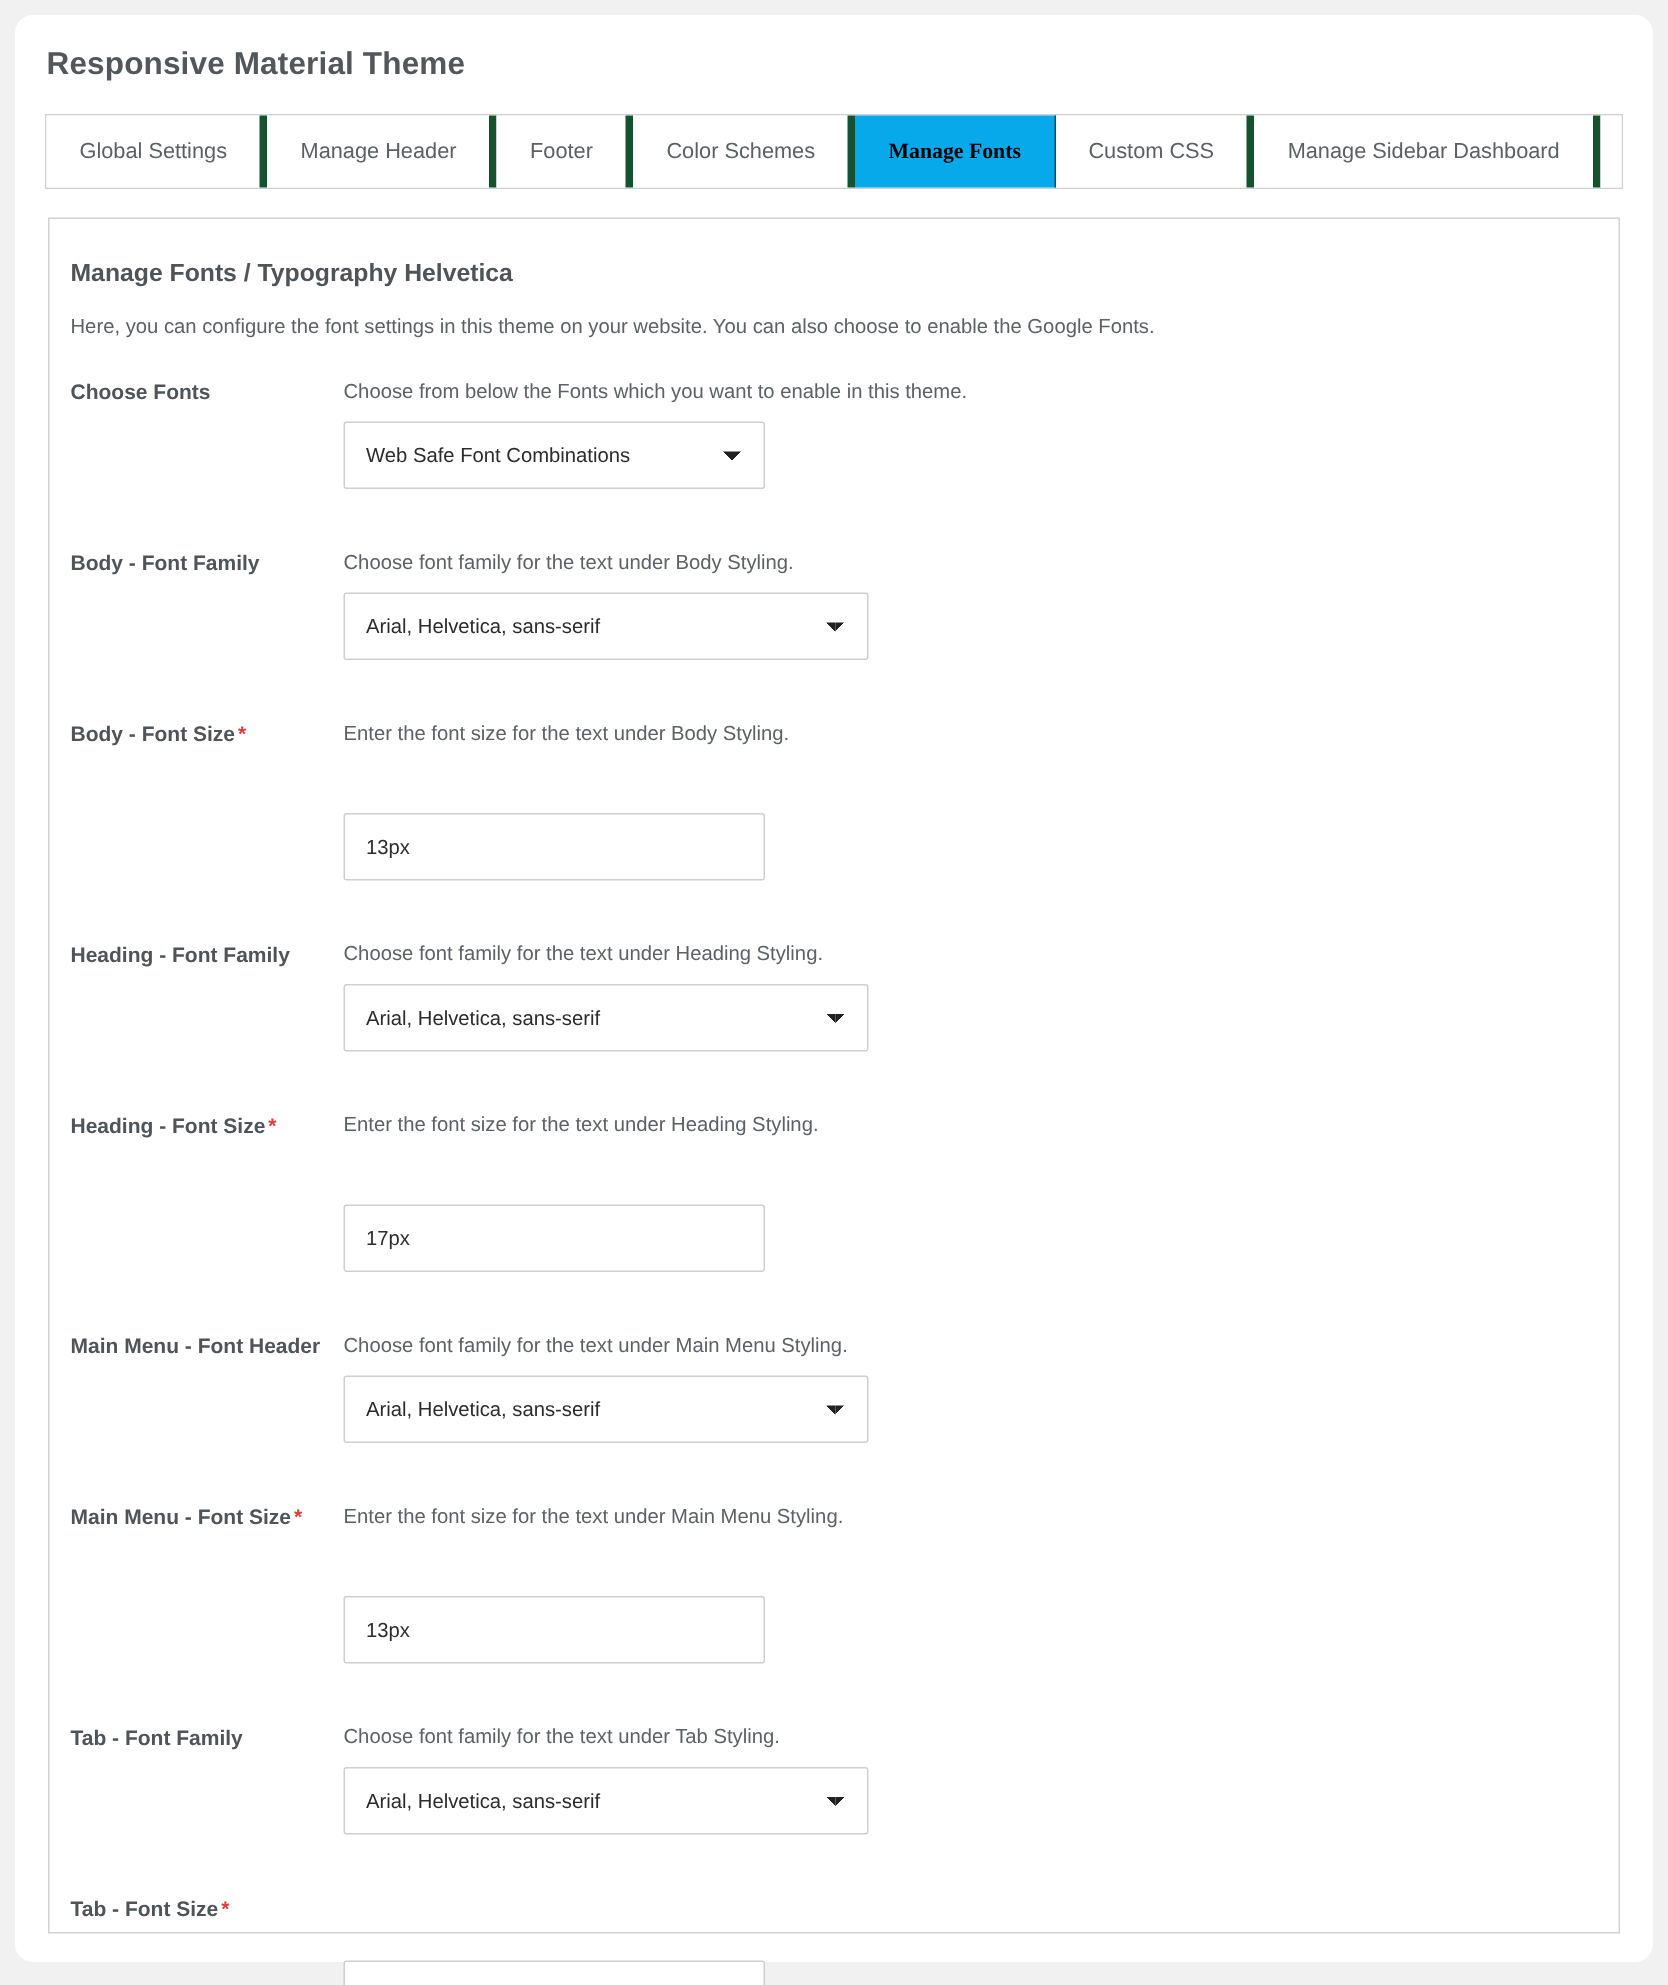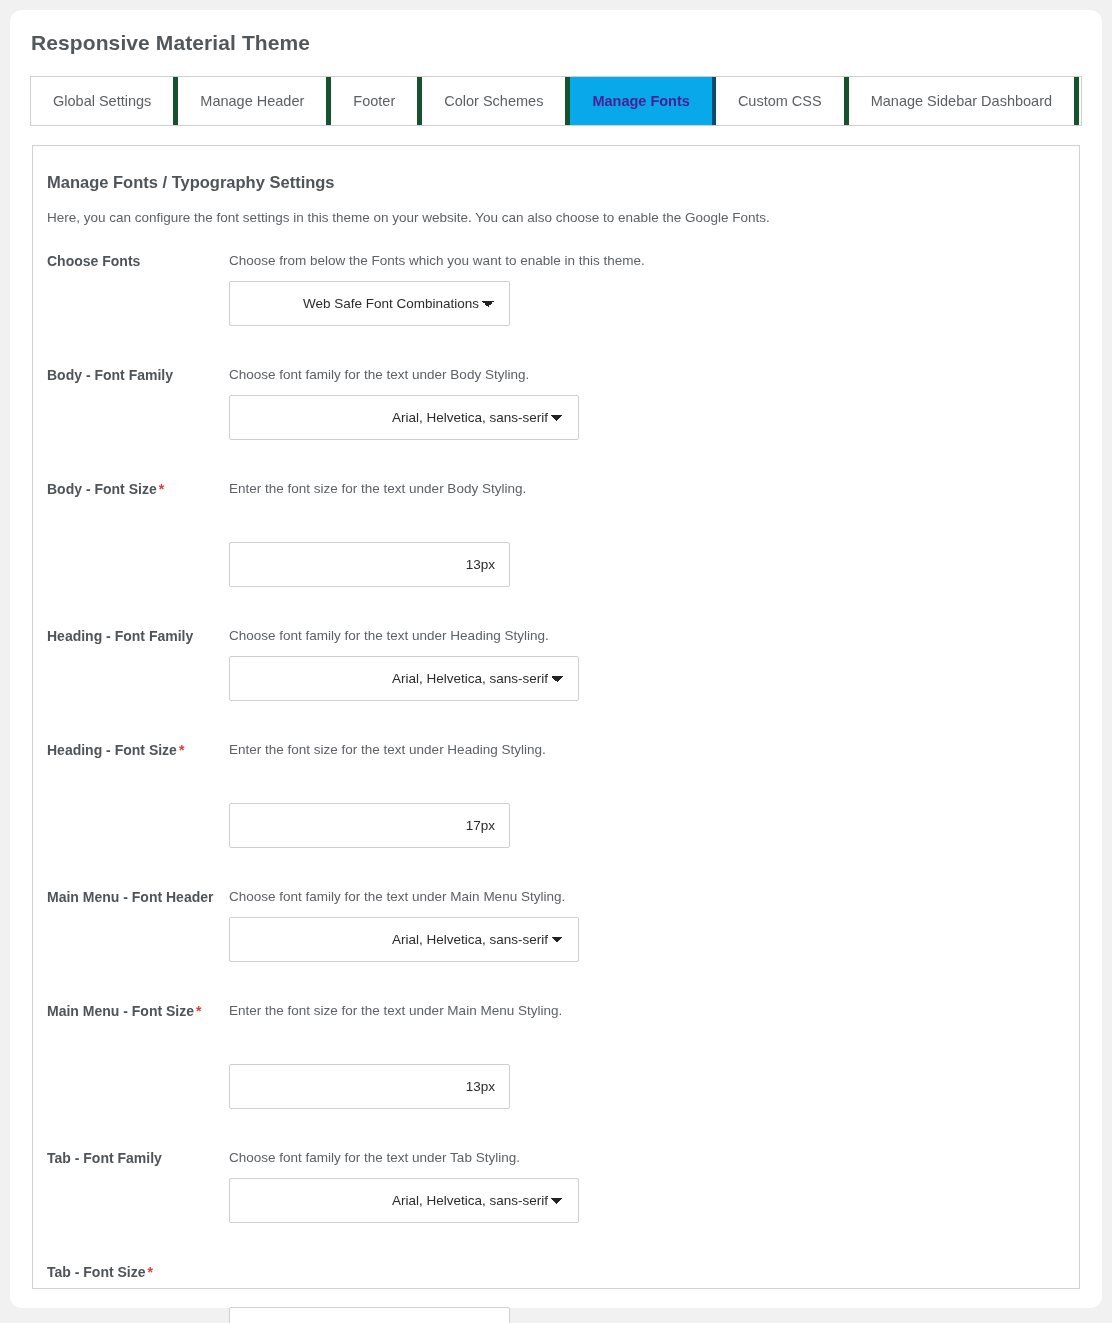--- a/index.html
+++ b/index.html
@@ -56,23 +56,24 @@
     font-size: 14.5px;
     color: #5c5f63;
     border-right: 5px solid #14532d;
     background: #ffffff;
     box-sizing: border-box;
     white-space: nowrap;
     cursor: pointer;
   }
   .tab.active {
     background: #07a9eb;
-    color: #4c1d95;
-    font-weight: bold;
-    border-right: 4px solid #0c4a6e;
+    color: #000000;
+    font-weight: bold;
+    border-right: 1px solid #0c4a6e;
+    font-family: Liberation Serif, serif;
   }
   .tab.filler {
     flex: 1 1 auto;
     border-right: none;
     padding: 0;
     cursor: default;
   }
 
   
   .panel {
@@ -145,21 +146,20 @@
     box-sizing: border-box;
     height: 45px;
     border: 1px solid #cfcfcf;
     border-radius: 2px;
     background: #ffffff;
     color: #2b2b2b;
     font-family: "Liberation Sans", sans-serif;
     font-size: 13.5px;
     padding: 0 14px;
     outline: none;
-    text-align: right;
   }
   select.ctrl {
     width: 350px;
     -webkit-appearance: none;
     -moz-appearance: none;
     appearance: none;
     padding-right: 30px;
     background-image:
       linear-gradient(45deg, transparent 50%, #222 50%),
       linear-gradient(135deg, #222 50%, transparent 50%);
@@ -219,21 +219,21 @@
       <span>Custom CSS</span>
     </div>
     <div class="tab">
       <span>Manage Sidebar Dashboard</span>
     </div>
     <div class="tab filler"></div>
   </div>
 
   <div class="panel">
 
-    <div class="panel-title">Manage Fonts / Typography Settings</div>
+    <div class="panel-title">Manage Fonts / Typography Helvetica</div>
     <div class="panel-desc">Here, you can configure the font settings in this theme on your website. You can also choose to enable the Google Fonts.</div>
 
     <div class="form">
 
       <div class="form-row r0">
         <div class="row-label">
           <span>Choose Fonts</span>
         </div>
         <div class="row-field">
           <div class="field-desc">Choose from below the Fonts which you want to enable in this theme.</div>

